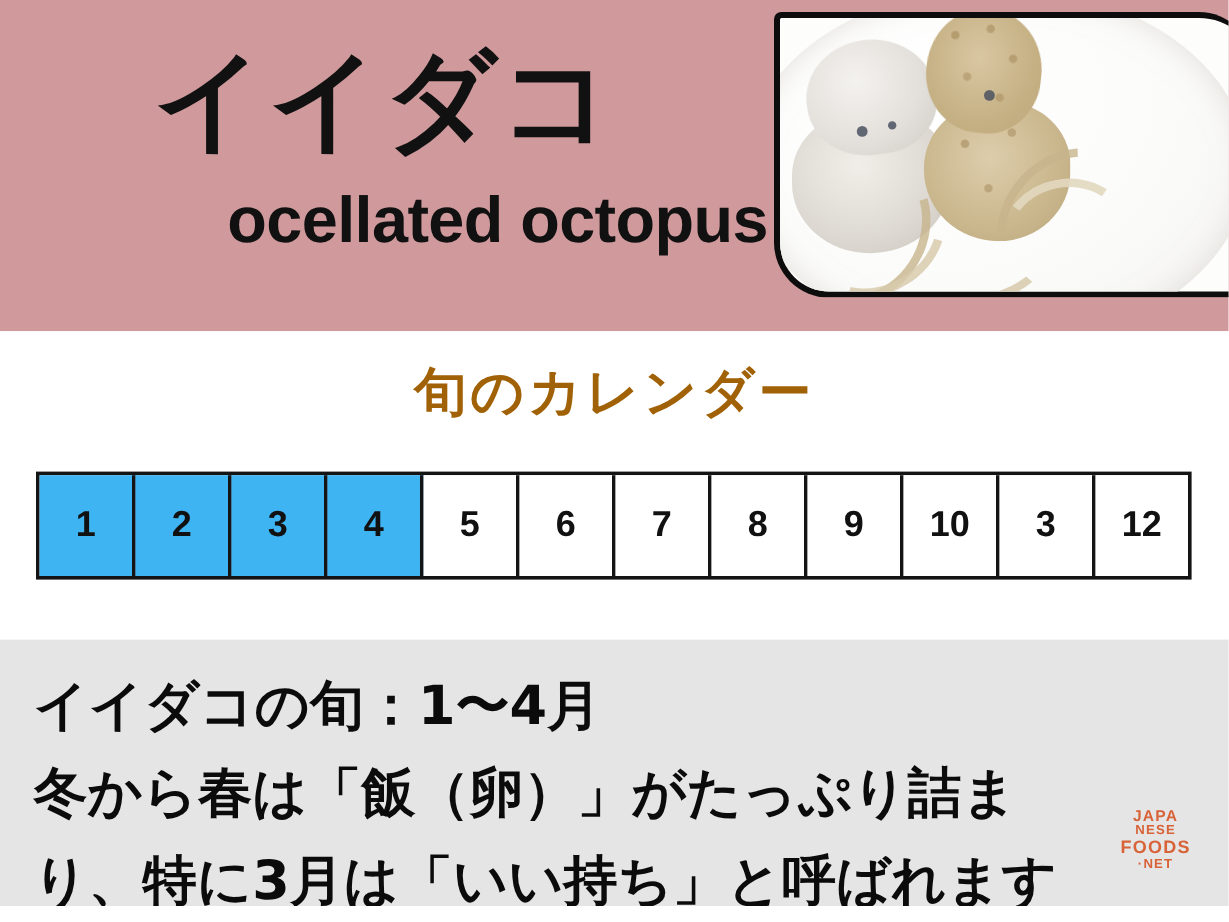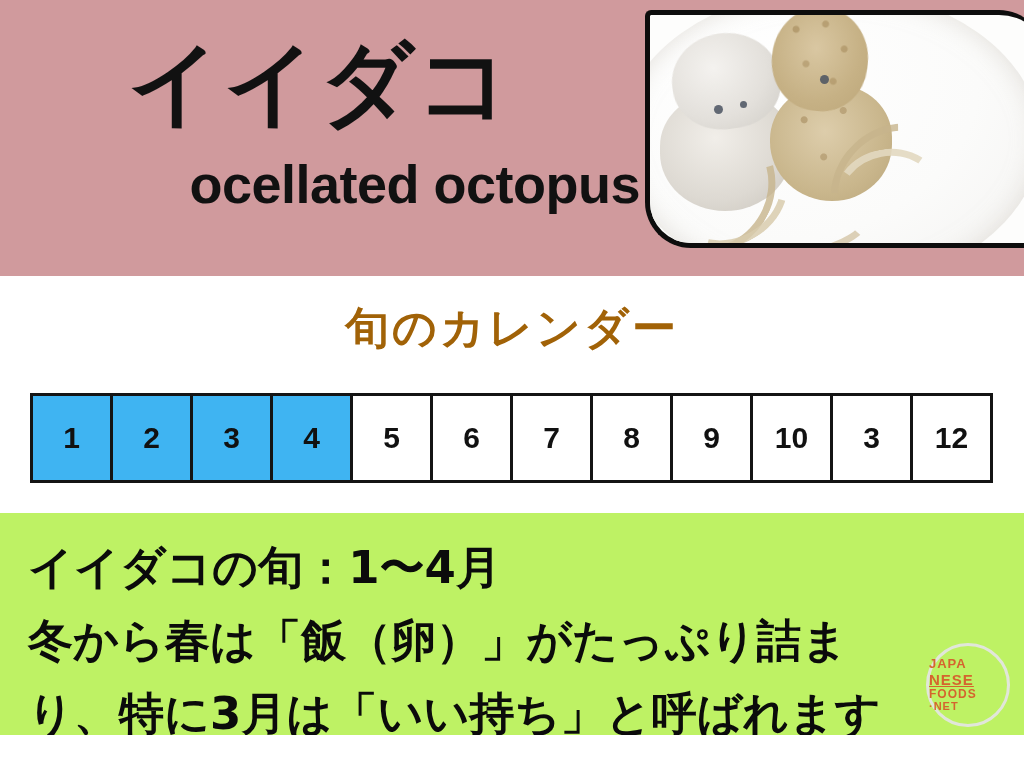--- a/index.html
+++ b/index.html
@@ -196,24 +196,24 @@
     font-size: 30px;
     color: #111111;
   }
   .cal-cell:last-child { border-right: none; }
   .cal-cell.in-season { background: #3fb4f2; }
 
   
   .desc {
     position: absolute;
     left: 0;
-    top: 513px;
+    top: 533px;
     width: 1024px;
     height: 222px;
-    background: #bef264;
+    background: #e5e5e5;
     overflow: hidden;
   }
   .desc-body {
     position: absolute;
     left: 28px;
     top: 18px;
     width: 990px;
   }
   .desc-line {
     font-family: "DejaVu Sans", "Liberation Sans", sans-serif;
@@ -225,35 +225,36 @@
     white-space: nowrap;
   }
 
   
   .watermark {
     position: absolute;
     right: 14px;
     bottom: 8px;
     width: 78px;
     height: 78px;
-    border: 3px solid #e5e5e5;
+    border: 8px solid #e5e5e5;
     border-radius: 50%;
     color: #d7592a;
     opacity: 0.92;
     font-family: "Liberation Sans", "DejaVu Sans", sans-serif;
     font-weight: 700;
     display: flex;
     flex-direction: column;
+    align-items: center;
     justify-content: center;
     line-height: 1.08;
     letter-spacing: 1px;
   }
   .wm-1 { font-size: 13px; }
-  .wm-2 { font-size: 15px; text-decoration: underline; }
-  .wm-3 { font-size: 12px; }
+  .wm-2 { font-size: 11px; }
+  .wm-3 { font-size: 15px; }
   .wm-4 { font-size: 11px; }
 </style>
 </head>
 <body>
 
 <div id="card">
 
   <div class="header">
 
     <div class="header-text">

